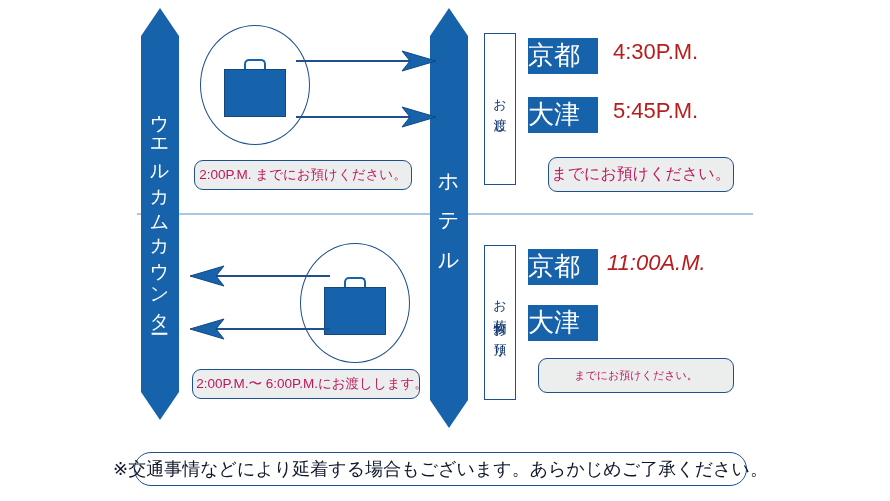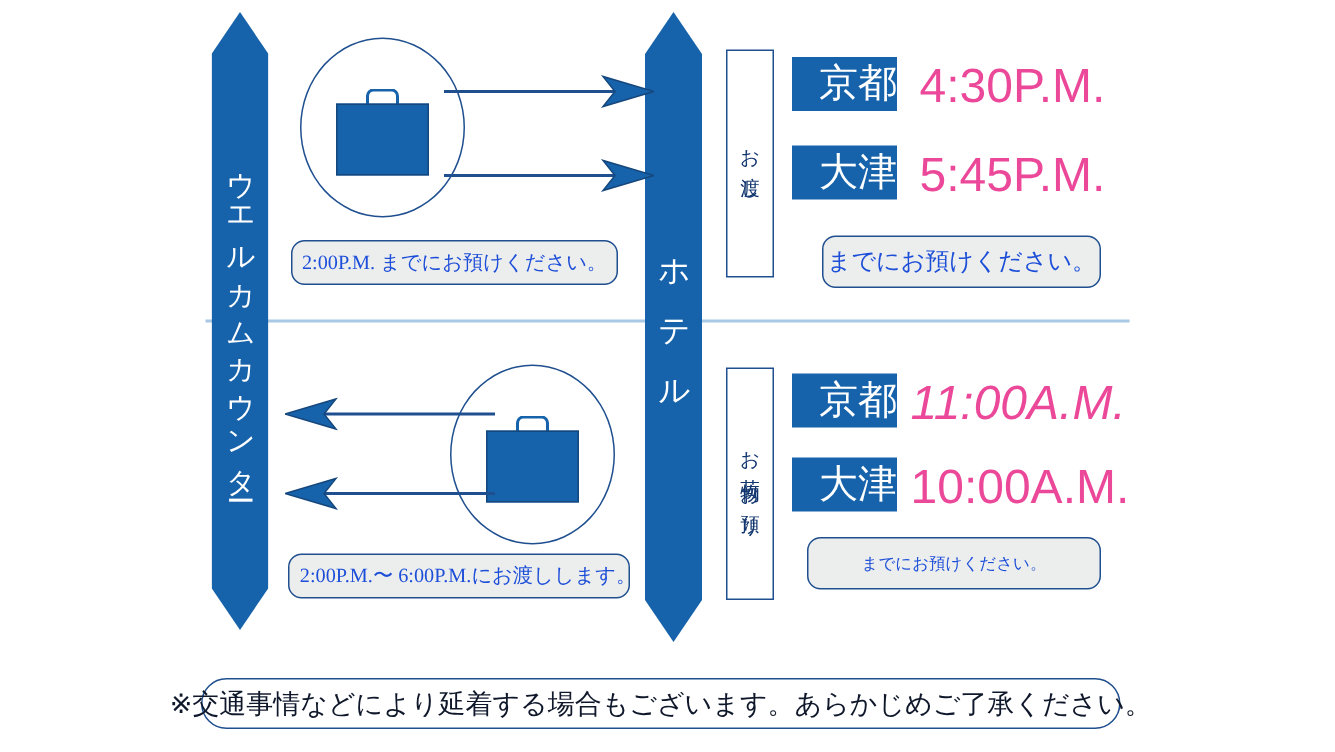--- a/index.html
+++ b/index.html
@@ -100,27 +100,26 @@
 
   
   .arrow { position: absolute; }
 
   
   .callout {
     position: absolute;
     background: #eceeee;
     border: 1.4px solid #1f4f8f;
     border-radius: 9px;
-    color: #1d4ed8;
+    color: #be185d;
     display: flex;
     align-items: center;
     justify-content: center;
     font-size: 13.5px;
     white-space: nowrap;
-    font-family: Liberation Serif, serif;
   }
   .callout.c1 { left: 194px; top: 160px; width: 218px; height: 30px; }
   .callout.c2 { left: 192px; top: 369px; width: 228px; height: 30px; padding-left: 12px; }
   .callout.c3 { left: 548px; top: 157px; width: 186px; height: 35px; font-size: 16px; }
   .callout.c4 { left: 538px; top: 358px; width: 196px; height: 35px; font-size: 11px; }
 
   
   .vbox {
     position: absolute;
     border: 1.3px solid #1f4f8f;
@@ -141,33 +140,33 @@
   }
 
   .tag {
     position: absolute;
     background: #1763ab;
     color: #ffffff;
     font-size: 26px;
     line-height: 1;
     display: flex;
     align-items: center;
-    justify-content: flex-end;
+    justify-content: flex-start;
     letter-spacing: 0px;
     padding-bottom: 2px;
   }
   .tag.t1 { left: 528px; top: 38px;  width: 70px; height: 36px; }
   .tag.t2 { left: 528px; top: 97px;  width: 70px; height: 36px; }
   .tag.t3 { left: 528px; top: 249px; width: 70px; height: 36px; }
   .tag.t4 { left: 528px; top: 305px; width: 70px; height: 36px; }
 
   .timeval {
     position: absolute;
-    color: #ec4899;
-    font-size: 32px;
+    color: #b91c1c;
+    font-size: 22px;
     line-height: 1;
     white-space: nowrap;
   }
   .timeval.v1 { left: 613px; top: 41px;  }
   .timeval.v2 { left: 613px; top: 100px; }
   .timeval.v3 { left: 607px; top: 252px; font-style: italic; }
   .timeval.v4 { left: 607px; top: 308px; }
 
   
   .notice {
@@ -263,21 +262,20 @@
   </div>
 
   <div class="tag t3">
     <span>京都</span>
   </div>
   <div class="timeval v3">11:00A.M.</div>
 
   <div class="tag t4">
     <span>大津</span>
   </div>
-  <div class="timeval v4">10:00A.M.</div>
 
   <div class="callout c4">
     <span>までにお預けください。</span>
   </div>
 
   <div class="notice">
     <span>※交通事情などにより延着する場合もございます。あらかじめご了承ください。</span>
   </div>
 
 </div>

